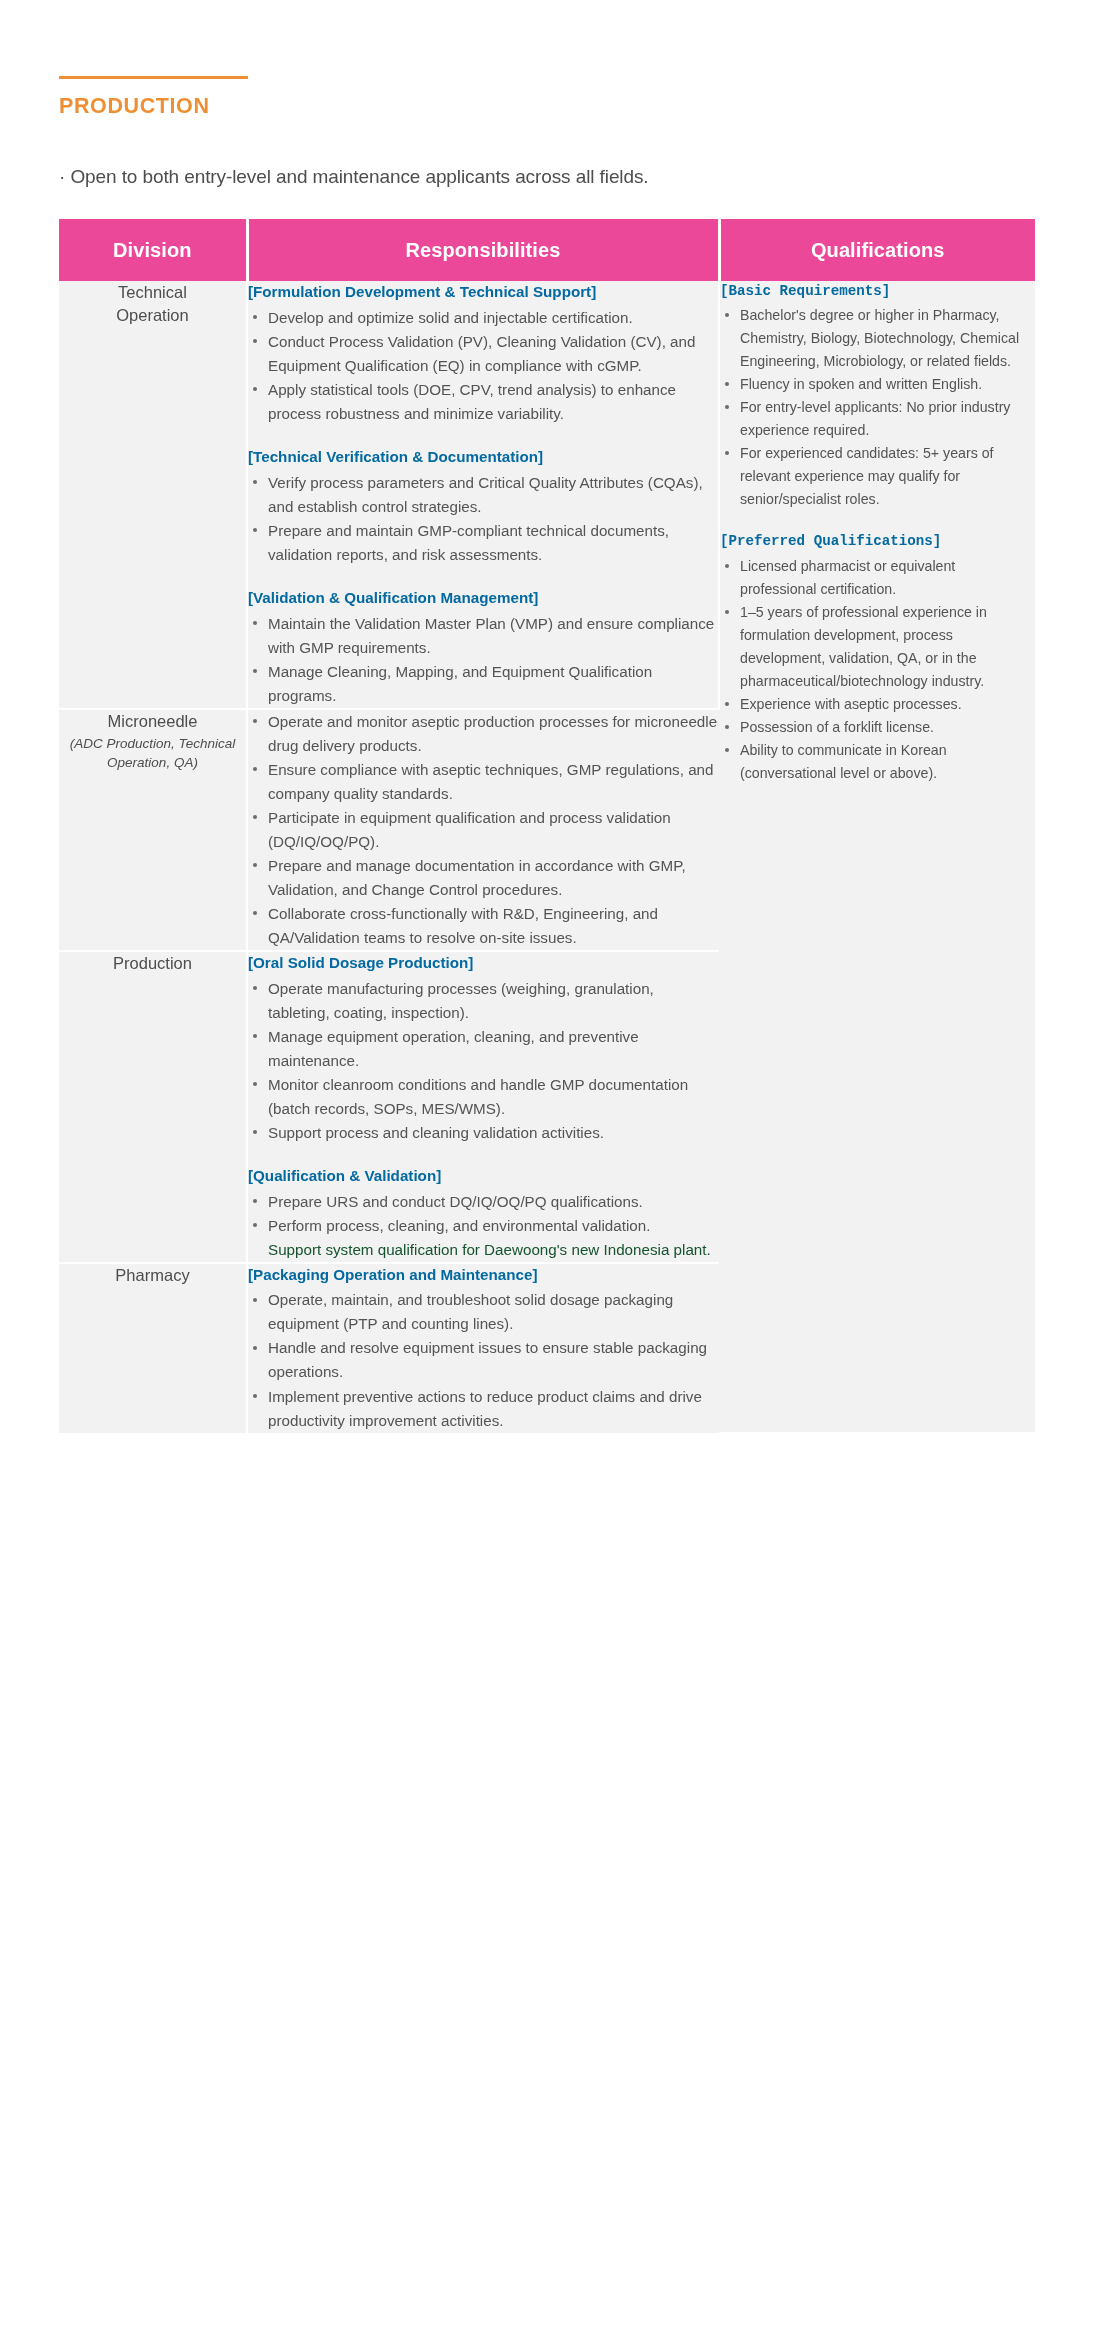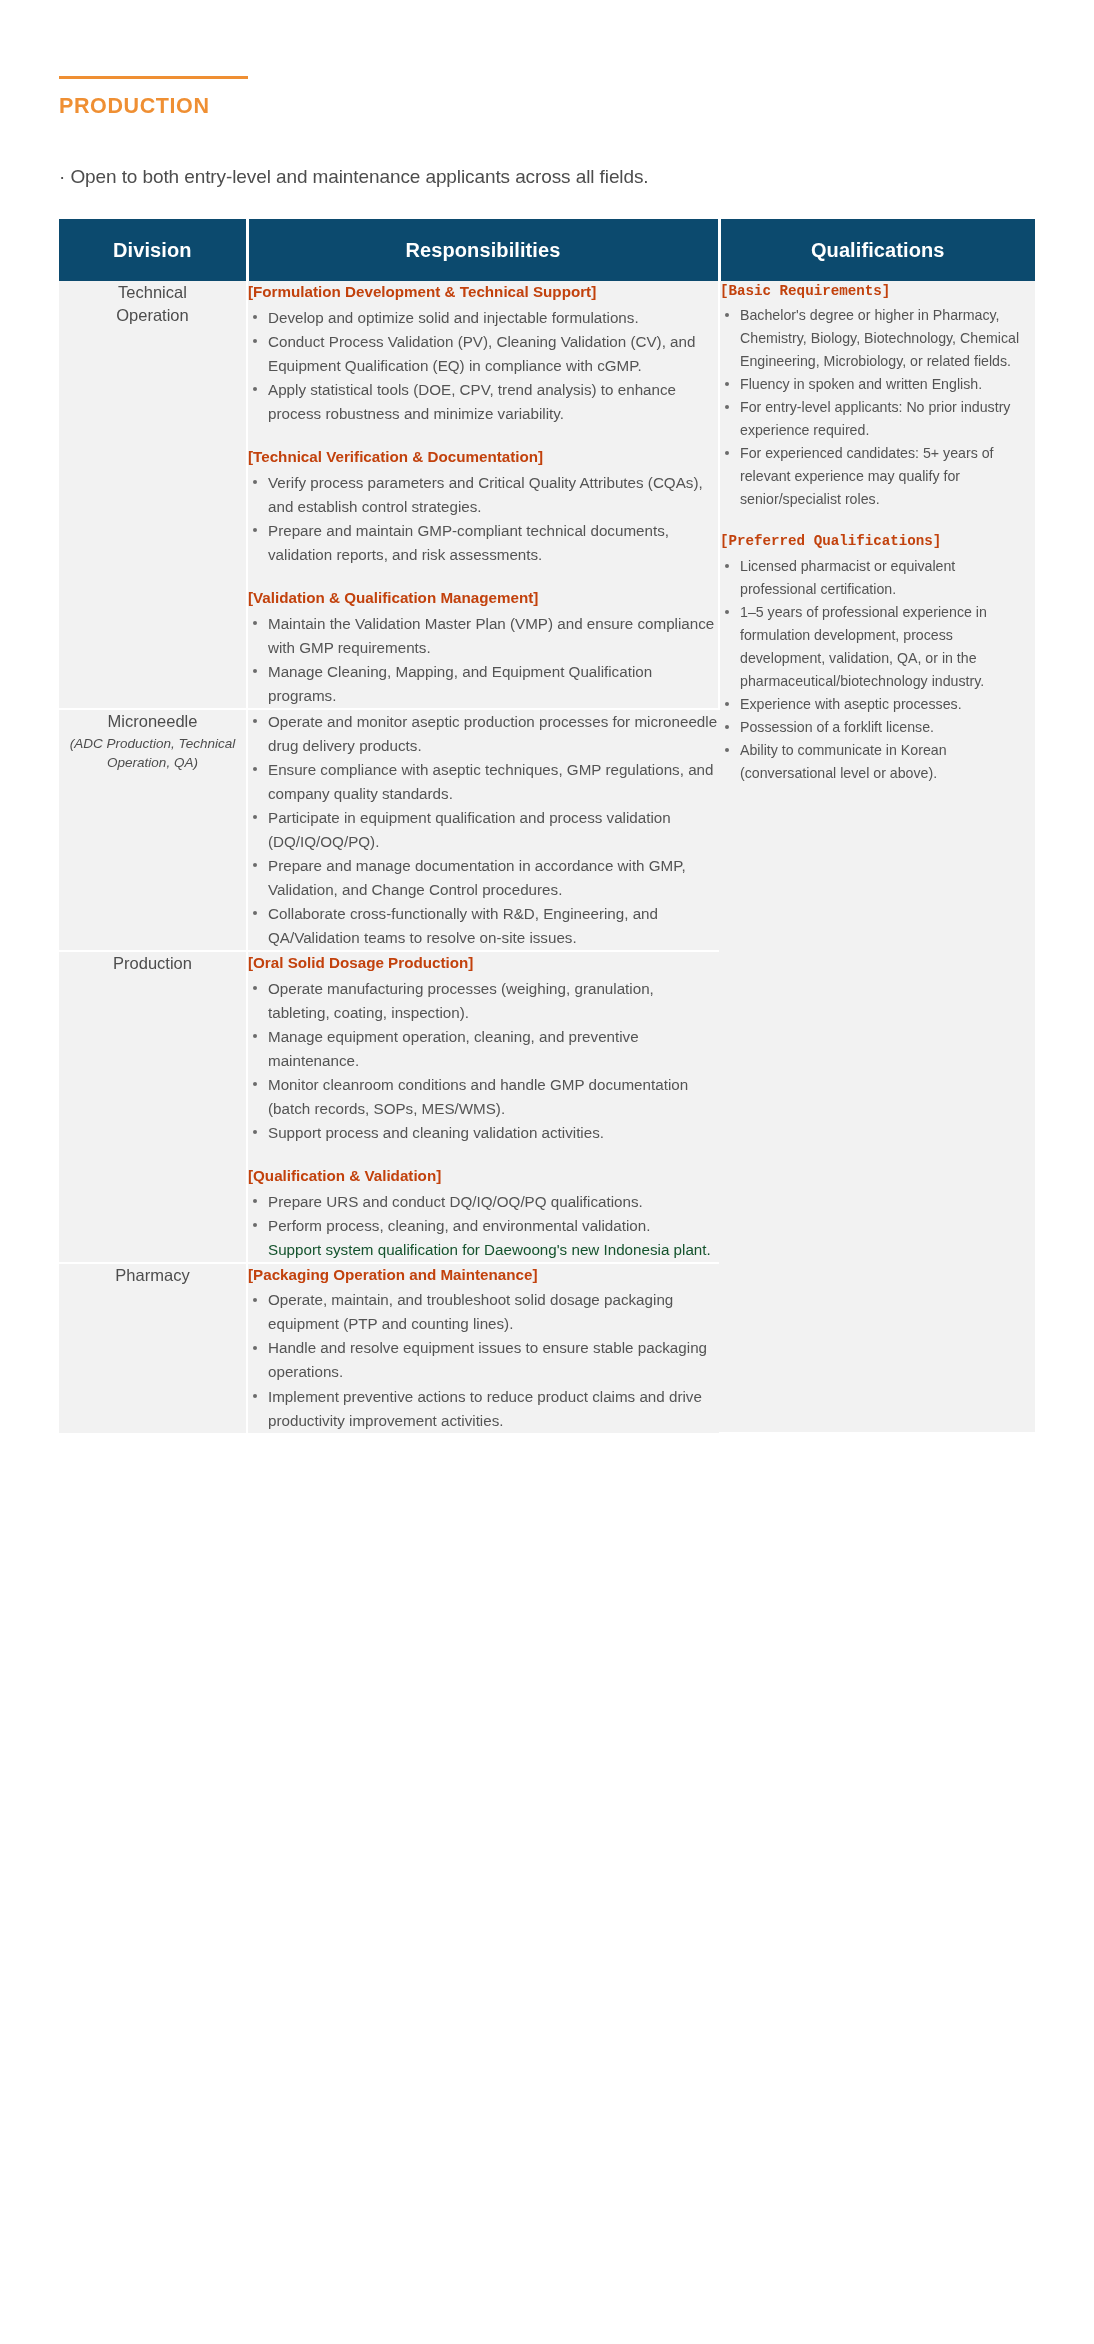--- a/index.html
+++ b/index.html
@@ -57,21 +57,21 @@
   
   .table-wrap {
     padding: 28px 59px 0 59px;
   }
   table.jobs {
     width: 976px;
     border-collapse: collapse;
     table-layout: fixed;
   }
   table.jobs thead th {
-    background: #0c4a6e;
+    background: #ec4899;
     color: #ffffff;
     font-size: 20px;
     font-weight: bold;
     text-align: center;
     vertical-align: middle;
     height: 62px;
     padding: 6px 8px;
     border-right: 3px solid #ffffff;
     letter-spacing: 0.1px;
   }
@@ -112,21 +112,21 @@
   }
   td.qual {
     padding: 22px 16px 22px 18px;
   }
 
   .grp { margin-bottom: 0; }
   .grp + .grp { margin-top: 20px; }
 
   .grp-title {
     font-weight: bold;
-    color: #c2410c;
+    color: #0369a1;
     margin: 0 0 2px 0;
   }
   td.resp .grp-title { font-size: 15.2px; line-height: 1.5; }
   td.qual .grp-title { font-size: 14.2px; line-height: 1.5; font-family: Liberation Mono, monospace; }
 
   ul.bullets {
     margin: 0;
     padding: 0;
     list-style: none;
   }
@@ -191,21 +191,21 @@
           <th>Qualifications</th>
         </tr>
       </thead>
       <tbody id="tbody">
           <tr>
             <td class="division"><span>Technical</span><br><span>Operation</span></td>
             <td class="resp">
               <div class="grp">
                 <div class="grp-title">[Formulation Development &amp; Technical Support]</div>
                 <ul class="bullets">
-                  <li>Develop and optimize solid and injectable formulations.</li>
+                  <li>Develop and optimize solid and injectable certification.</li>
                   <li>Conduct Process Validation (PV), Cleaning Validation (CV), and Equipment Qualification (EQ) in compliance with cGMP.</li>
                   <li>Apply statistical tools (DOE, CPV, trend analysis) to enhance process robustness and minimize variability.</li>
                 </ul>
               </div>
               <div class="grp">
                 <div class="grp-title">[Technical Verification &amp; Documentation]</div>
                 <ul class="bullets">
                   <li>Verify process parameters and Critical Quality Attributes (CQAs), and establish control strategies.</li>
                   <li>Prepare and maintain GMP-compliant technical documents, validation reports, and risk assessments.</li>
                 </ul>

